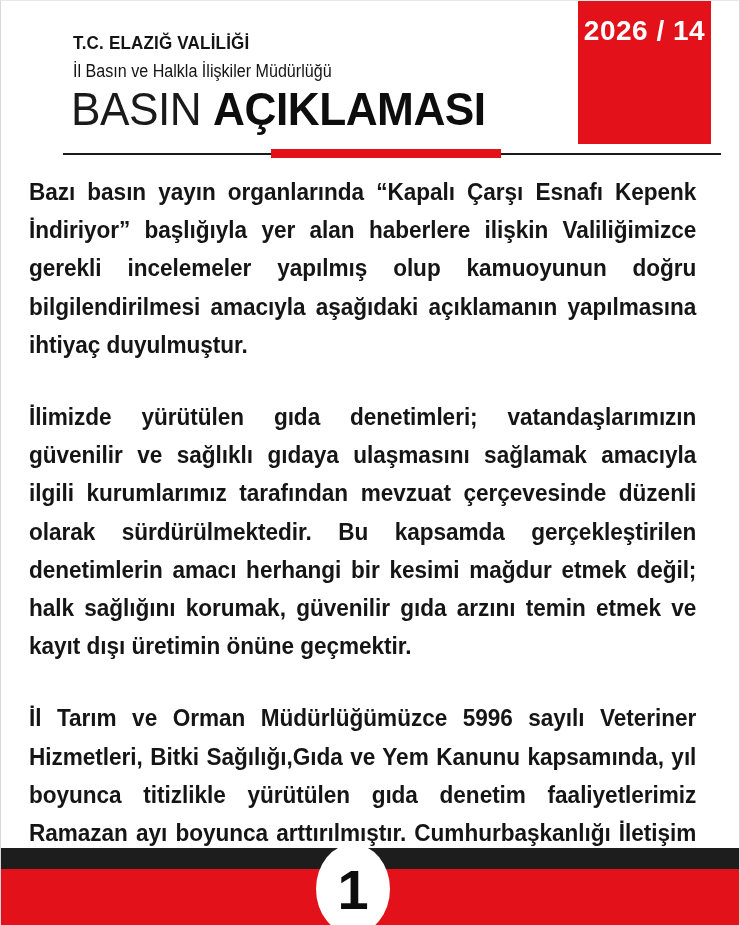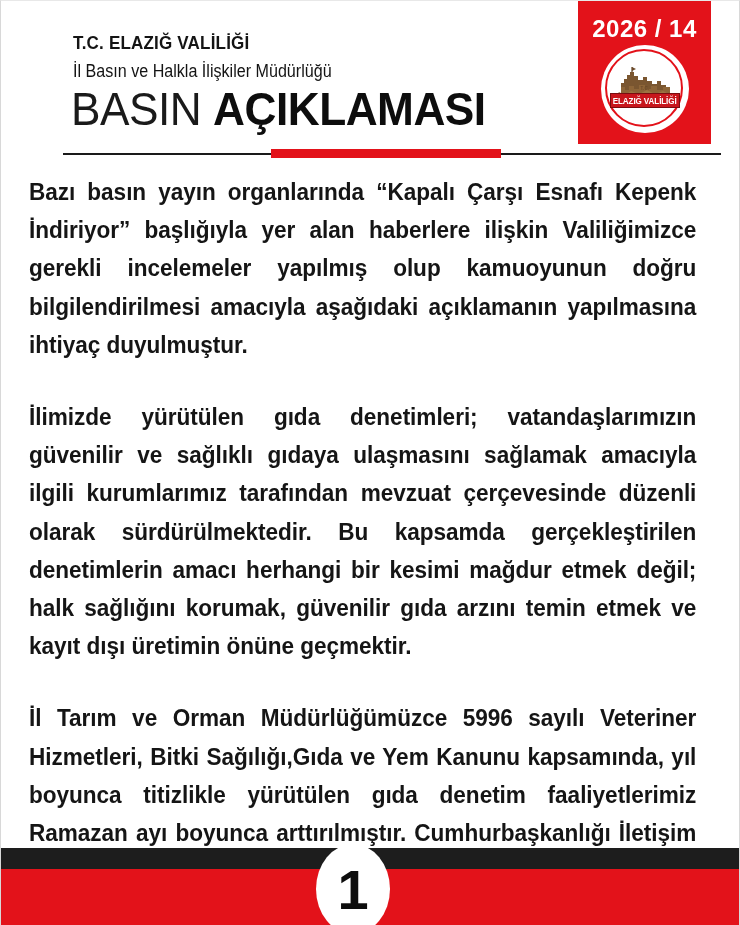--- a/index.html
+++ b/index.html
@@ -108,21 +108,21 @@
     height: 143px;
     background: #E3121A;
   }
   #badge-number {
     position: absolute;
     left: 0;
     top: 14px;
     width: 133px;
     text-align: center;
     color: #ffffff;
-    font-size: 24px;
+    font-size: 28px;
     font-weight: 700;
     letter-spacing: 0.5px;
     font-family: "Liberation Sans Narrow", "Liberation Sans", sans-serif;
   }
   #seal {
     position: absolute;
     left: 23px;
     top: 44px;
     width: 88px;
     height: 88px;
@@ -258,46 +258,20 @@
       <span class="t-light">BASIN</span><span class="t-light"> </span><span class="t-bold">AÇIKLAMASI</span>
     </div>
 
     <div id="title-rule"></div>
     <div id="title-rule-red"></div>
 
     <div id="logo-badge">
 
       <div id="badge-number">2026 / 14</div>
 
-      <div id="seal">
-        <div id="seal-ring"></div>
-
-        <svg id="seal-svg" width="88" height="88" viewBox="0 0 88 88">
-
-          <path d="M31 22 L31 30" stroke="#5a3c21" stroke-width="1.2" fill="none"></path>
-          <path d="M31 22 L35 24 L31 26 Z" fill="#6b4a2a"></path>
-
-          <path d="M20 48 L20 38 L23 38 L23 34 L26 34 L26 30 L29 30
-                   L29 27 L33 27 L33 31 L37 31 L37 35 L42 35 L42 32
-                   L46 32 L46 36 L51 36 L51 39 L56 39 L56 36 L60 36
-                   L60 40 L65 40 L65 44 L69 44 L69 48 Z" fill="#7a5630"></path>
-          <path d="M20 48 L20 42 L24 42 L24 45 L28 45 L28 41 L33 41
-                   L33 44 L38 44 L38 40 L44 40 L44 44 L50 44 L50 41
-                   L56 41 L56 45 L62 45 L62 42 L69 42 L69 48 Z" fill="#8d6538"></path>
-
-          <path d="M14 52 L18 47 L24 50 L30 46 L38 49 L46 45
-                   L54 49 L62 46 L70 50 L74 53 L74 56 L14 56 Z" fill="#9c7442"></path>
-        </svg>
-
-        <div id="seal-topline">T.C.</div>
-
-        <div id="seal-banner">
-          <span>ELAZIĞ VALİLİĞİ</span>
-        </div>
-      </div>
     </div>
   </div>
 
   <div id="body-copy">
     <p class="para">Bazı basın yayın organlarında “Kapalı Çarşı Esnafı Kepenk İndiriyor” başlığıyla yer alan haberlere ilişkin Valiliğimizce gerekli incelemeler yapılmış olup kamuoyunun doğru bilgilendirilmesi amacıyla aşağıdaki açıklamanın yapılmasına ihtiyaç duyulmuştur.</p>
     <p class="para">İlimizde yürütülen gıda denetimleri; vatandaşlarımızın güvenilir ve sağlıklı gıdaya ulaşmasını sağlamak amacıyla ilgili kurumlarımız tarafından mevzuat çerçevesinde düzenli olarak sürdürülmektedir. Bu kapsamda gerçekleştirilen denetimlerin amacı herhangi bir kesimi mağdur etmek değil; halk sağlığını korumak, güvenilir gıda arzını temin etmek ve kayıt dışı üretimin önüne geçmektir.</p>
     <p class="para">İl Tarım ve Orman Müdürlüğümüzce 5996 sayılı Veteriner Hizmetleri, Bitki Sağılığı,Gıda ve Yem Kanunu kapsamında, yıl boyunca titizlikle yürütülen gıda denetim faaliyetlerimiz Ramazan ayı boyunca arttırılmıştır. Cumhurbaşkanlığı İletişim Merkezi(CİMER)’ ne yapılan şikayete istinaden halkımızın alışveriş için yoğun talep gösterdiği kapalı çarşıda 11.03.2026 tarihinde İl Tarım ve Orman Müdürlüğü tarafından denetim gerçekleştirilmiştir.</p>
   </div>
 
   <div id="footer-dark"></div>

